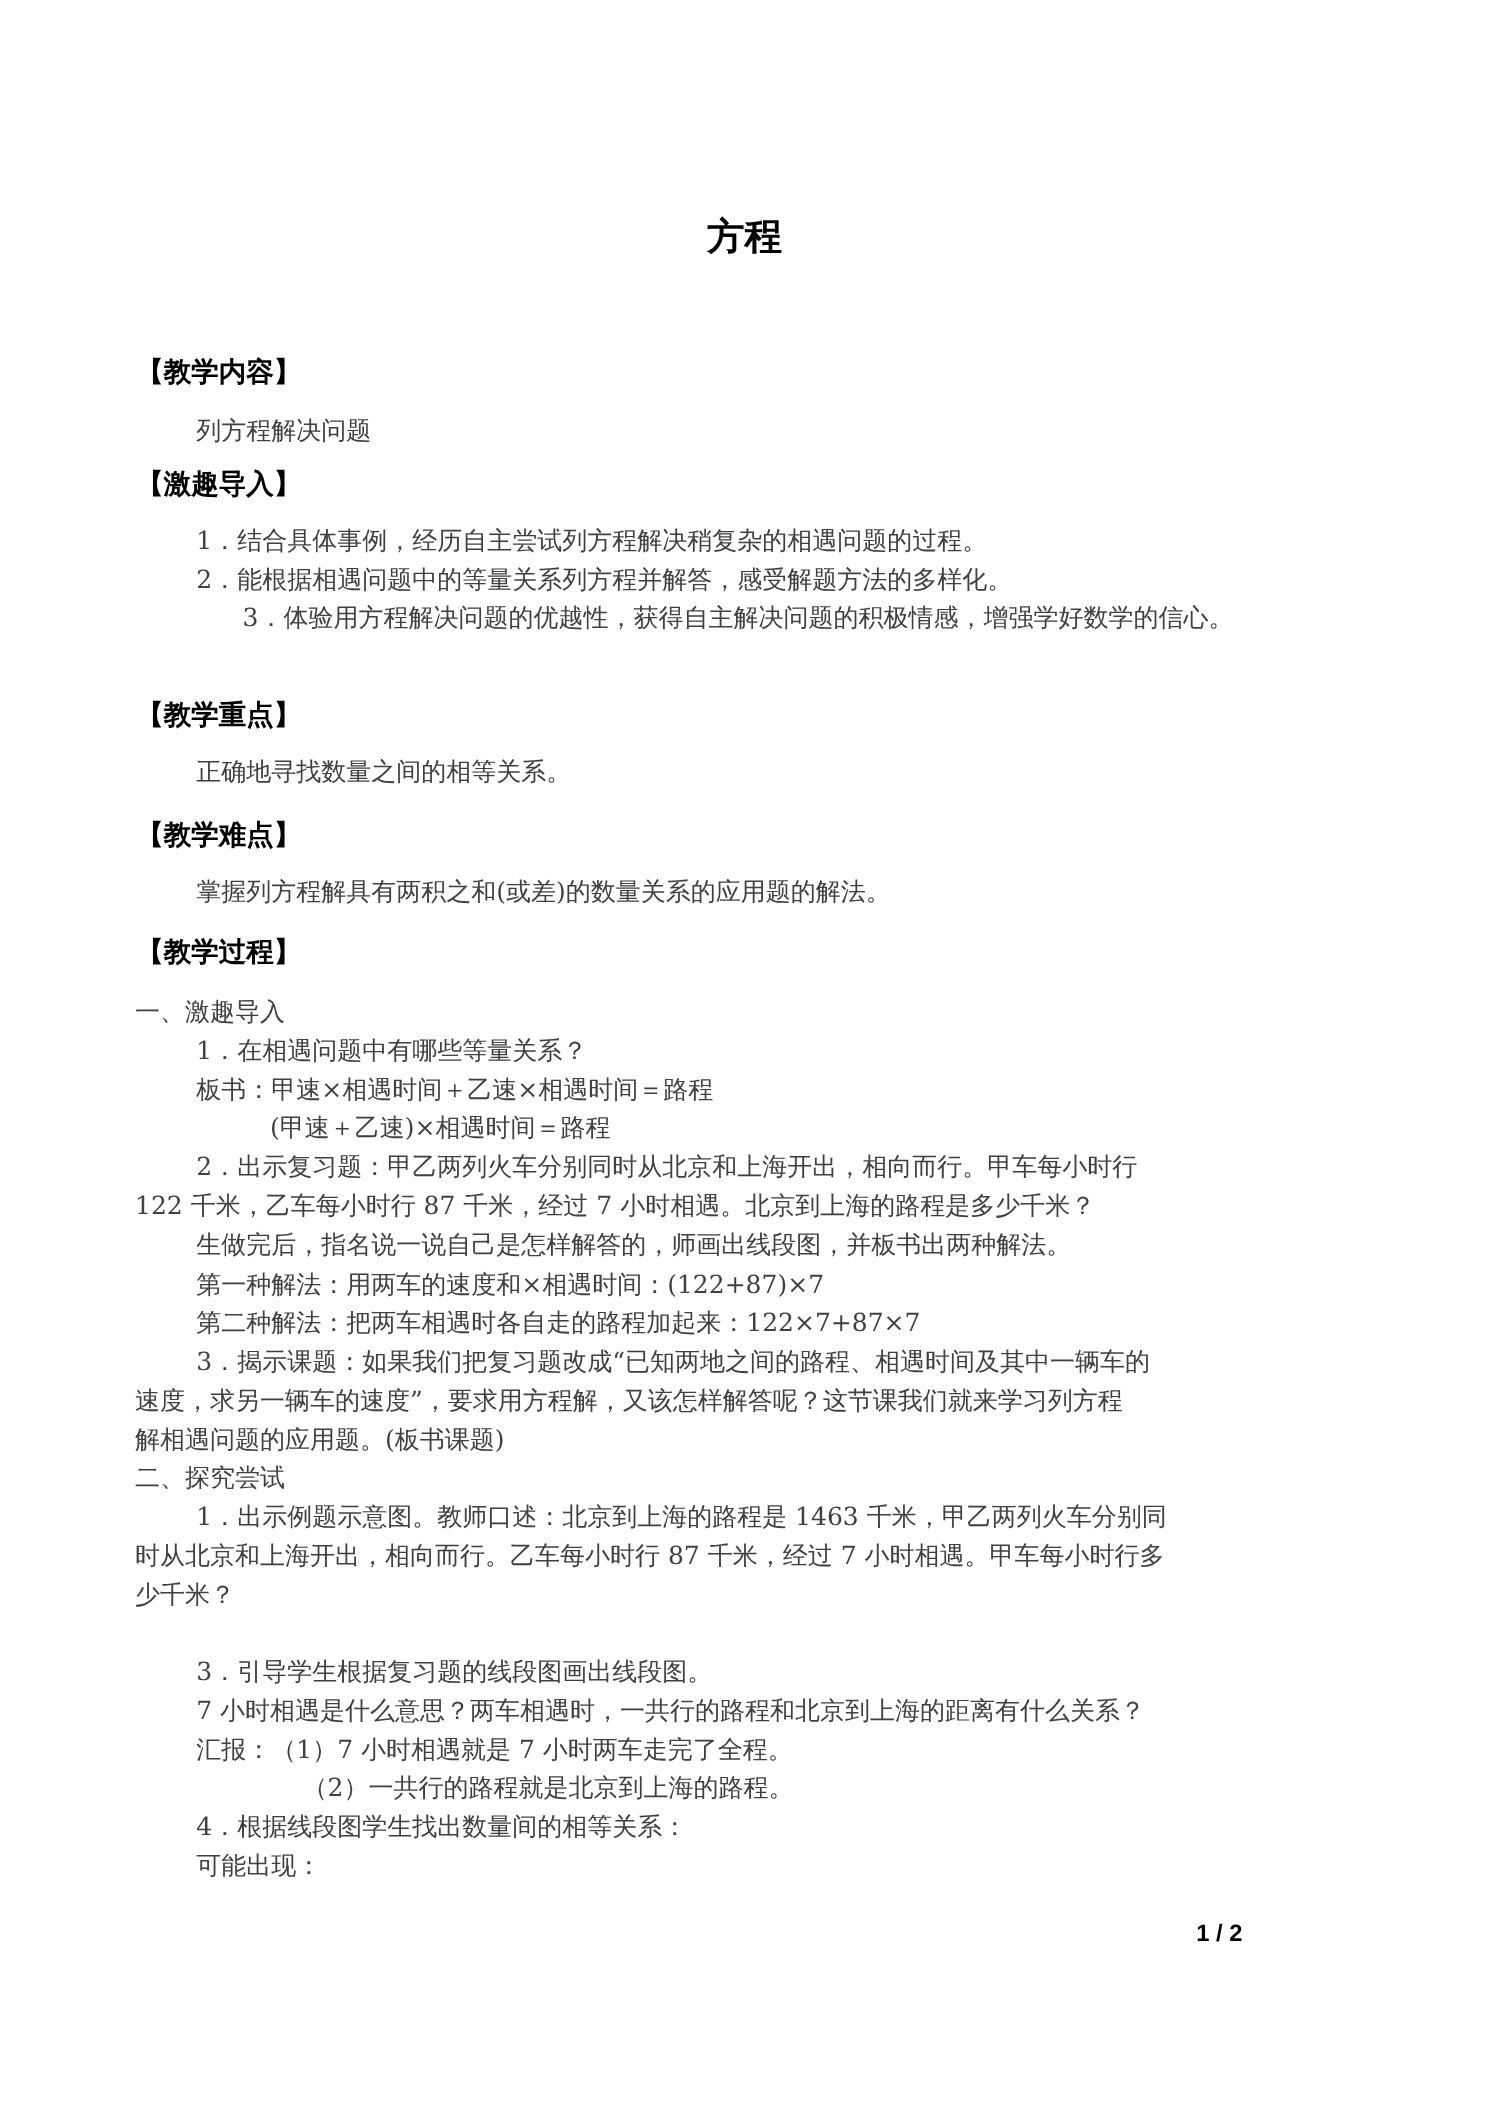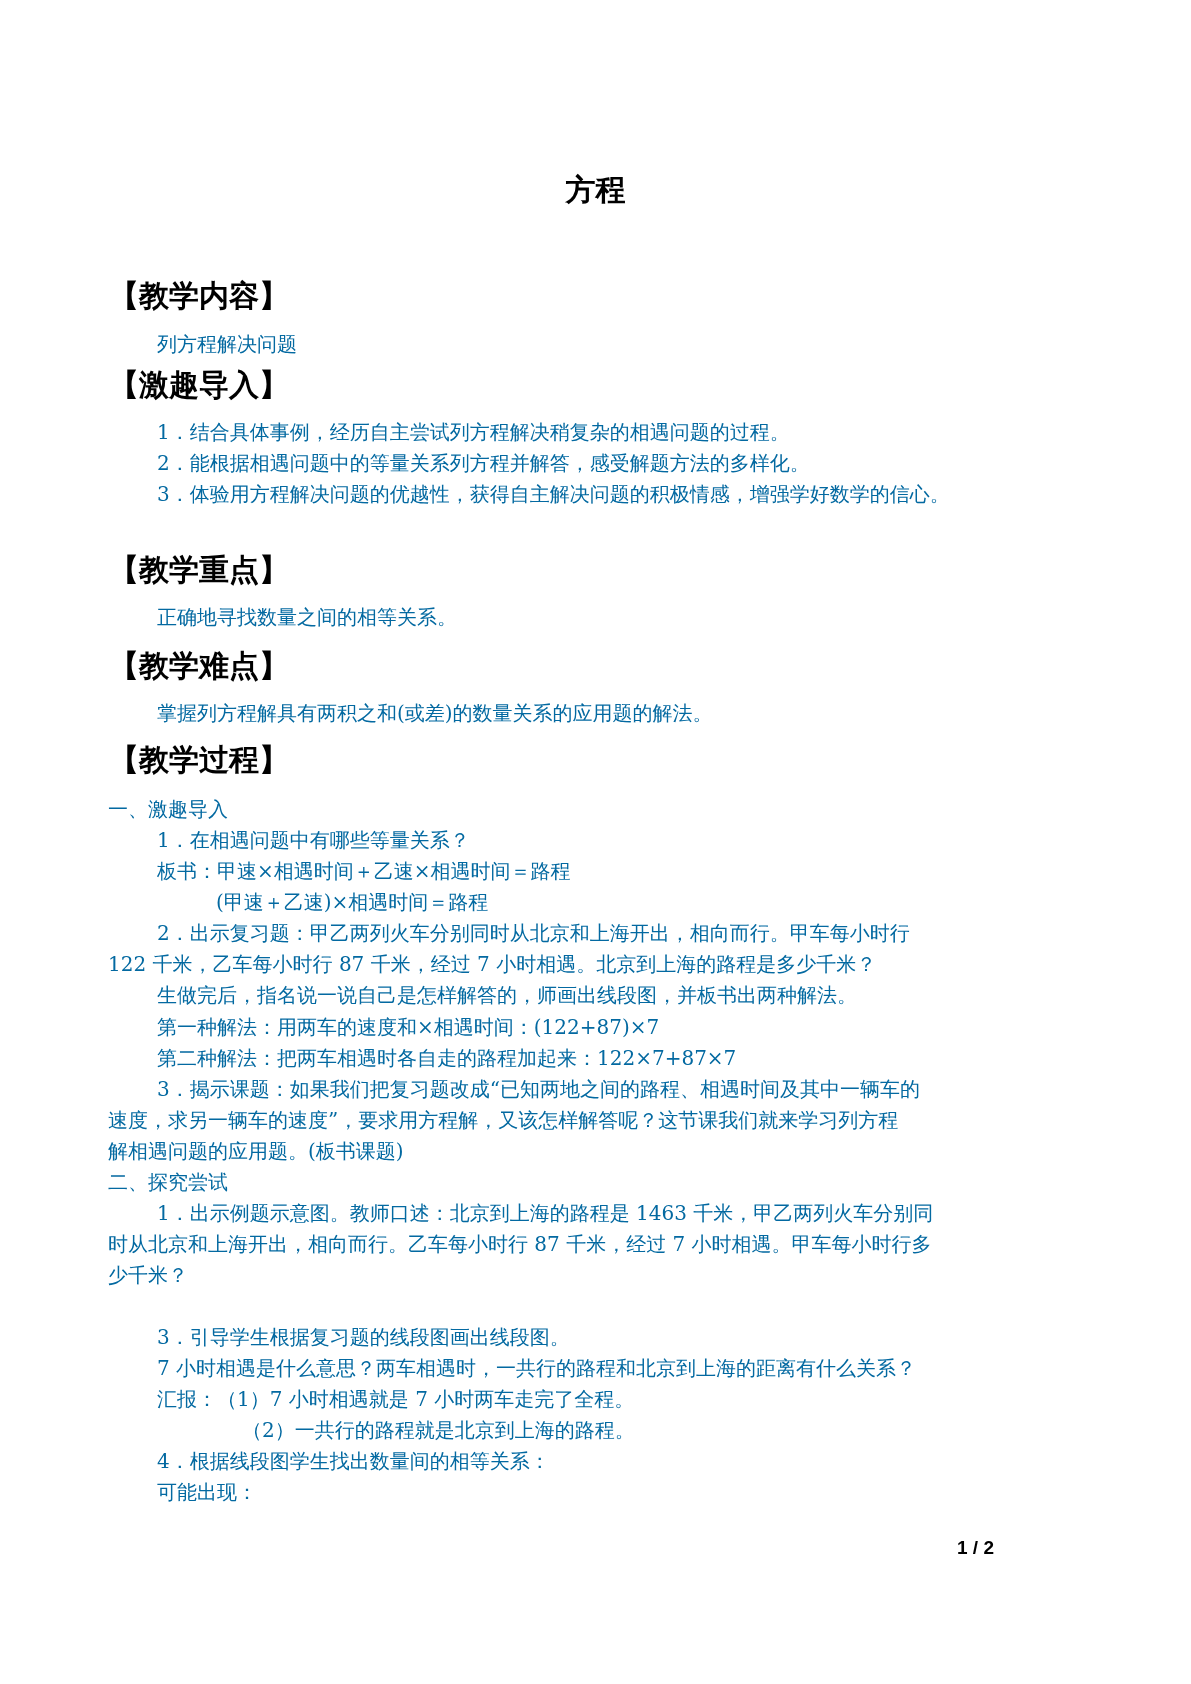--- a/index.html
+++ b/index.html
@@ -29,32 +29,32 @@
       top: 170px;
       text-align: center;
       font-family: "DejaVu Sans", "Liberation Sans", sans-serif;
       font-size: 30px;
       font-weight: bold;
       line-height: 40px;
     }
     .heading {
       position: absolute;
       left: 109px;
-      font-family: Liberation Mono, monospace;
-      font-size: 30px;
+      font-family: Liberation Sans, sans-serif;
+      font-size: 22px;
       font-weight: bold;
       line-height: 34px;
       letter-spacing: 0px;
     }
     .line {
       position: absolute;
       font-size: 20px;
       line-height: 28px;
       white-space: nowrap;
-      color: #0369a1;
+      color: #404040;
     }
     .ind1 { left: 157px; }
     .ind0 { left: 108px; }
     .ind2 { left: 216px; }
     .ind3 { left: 242px; }
     .footer {
       position: absolute;
       left: 0;
       width: 994px;
       top: 1536px;
@@ -71,21 +71,21 @@
 <div class="page">
 
   <div class="title">方程</div>
 
   <div class="heading" style="top:281px;">【教学内容】</div>
   <div class="line ind1" style="top:330px;">列方程解决问题</div>
 
   <div class="heading" style="top:370px;">【激趣导入】</div>
   <div class="line ind1" style="top:418px;">1．结合具体事例，经历自主尝试列方程解决稍复杂的相遇问题的过程。</div>
   <div class="line ind1" style="top:449px;">2．能根据相遇问题中的等量关系列方程并解答，感受解题方法的多样化。</div>
-  <div class="line ind1" style="top:480px;">3．体验用方程解决问题的优越性，获得自主解决问题的积极情感，增强学好数学的信心。</div>
+  <div class="line ind1" style="top:480px;margin-left:37px;">3．体验用方程解决问题的优越性，获得自主解决问题的积极情感，增强学好数学的信心。</div>
 
   <div class="heading" style="top:555px;">【教学重点】</div>
   <div class="line ind1" style="top:603px;">正确地寻找数量之间的相等关系。</div>
 
   <div class="heading" style="top:651px;">【教学难点】</div>
   <div class="line ind1" style="top:699px;">掌握列方程解具有两积之和(或差)的数量关系的应用题的解法。</div>
 
   <div class="heading" style="top:745px;">【教学过程】</div>
 
   <div class="line ind0" style="top:795px;">一、激趣导入</div>

